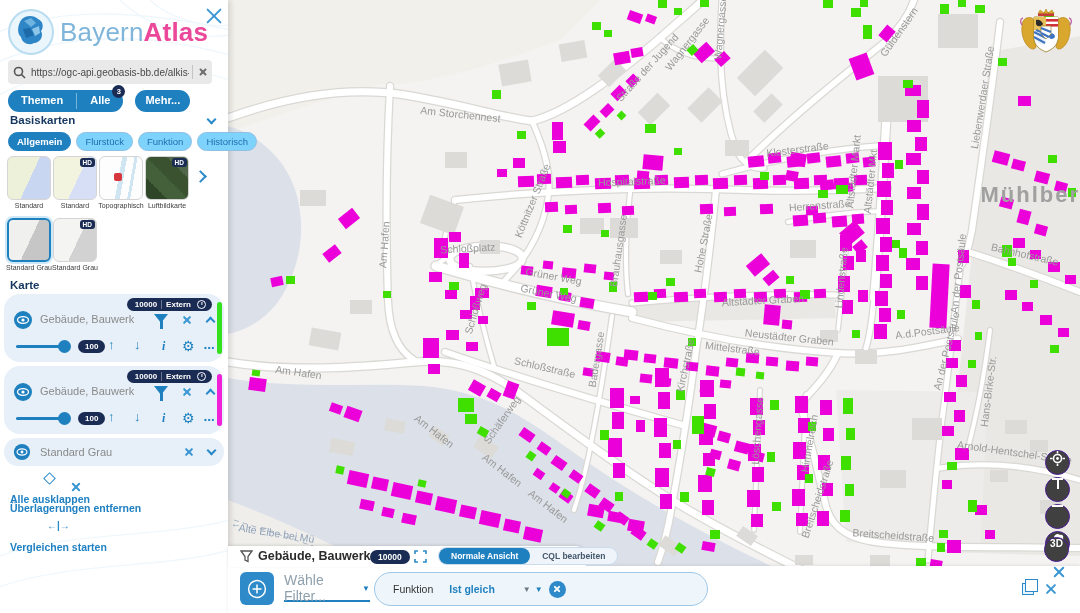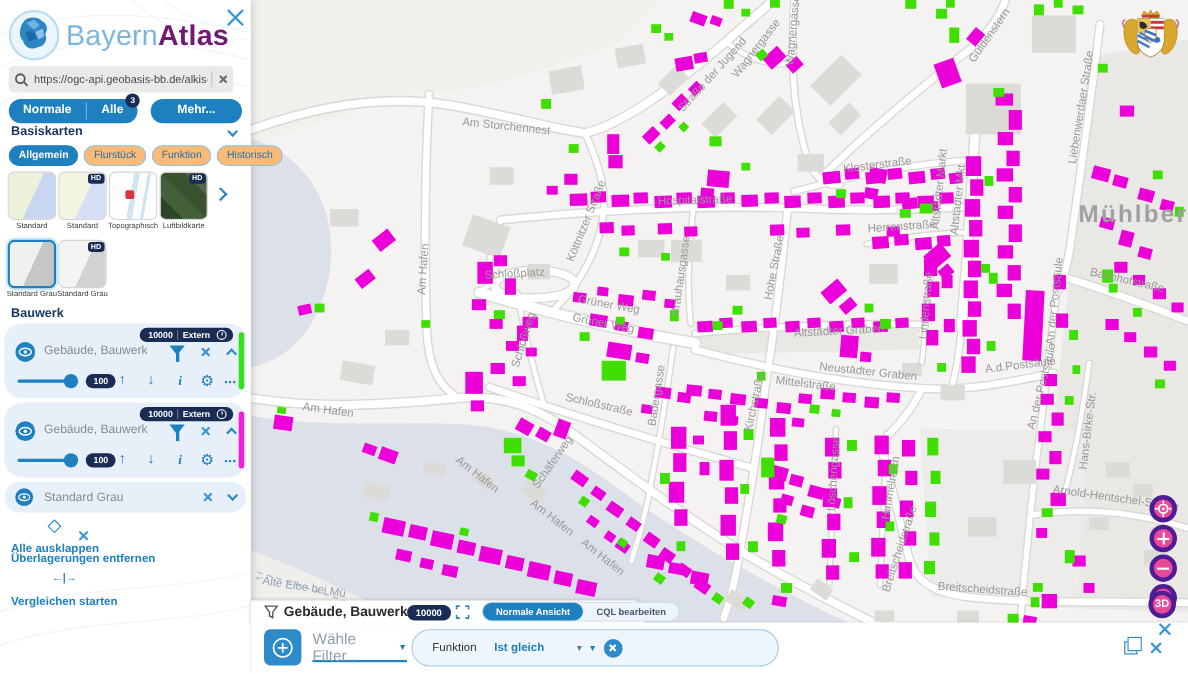--- a/index.html
+++ b/index.html
@@ -7,62 +7,62 @@
   .stage{position:relative;width:1080px;height:613px;overflow:hidden;background:#f4f3f1;}
   svg text{font-family:"Liberation Sans",sans-serif;}
 
   
   #mapsvg{position:absolute;left:0;top:0;}
 
   
   .coat{position:absolute;left:1018px;top:8px;width:56px;height:50px;}
 
   
-  .mapctl{position:absolute;width:25px;height:25px;border-radius:50%;background:#ec4899;border:4px solid #4c1d95;
-          left:1045px;display:flex;align-items:center;justify-content:center;color:#fff;cursor:pointer;}
+  .mapctl{position:absolute;width:25px;height:25px;border-radius:50%;background:#404040;border:1px solid #4c1d95;
+          left:1045px;display:flex;align-items:flex-start;justify-content:center;color:#fff;cursor:pointer;}
   .mapctl .bar{position:absolute;background:#fff;}
   .ctl-label{font-size:10px;font-weight:bold;color:#fff;}
 
   
   .sidebar{position:absolute;left:0;top:0;width:228px;height:613px;background:#ffffff;box-shadow:2px 0 6px rgba(0,0,0,.15);}
   .sb-pattern{position:absolute;left:0;top:0;pointer-events:none;opacity:.55;}
   .sb-close{position:absolute;left:204px;top:6px;width:20px;height:20px;cursor:pointer;}
   .xicon{position:relative;display:inline-block;}
   .xicon::before,.xicon::after{content:"";position:absolute;left:50%;top:50%;width:100%;height:2px;background:#3a97d3;border-radius:2px;}
   .xicon::before{transform:translate(-50%,-50%) rotate(45deg);}
   .xicon::after{transform:translate(-50%,-50%) rotate(-45deg);}
   .xicon.gray::before,.xicon.gray::after{background:#6d6d6d;}
   .xicon.white::before,.xicon.white::after{background:#fff;}
 
   .logo{position:absolute;left:8px;top:9px;width:46px;height:46px;border-radius:50%;background:#eaf5fc;border:2px solid #b9dcf1;}
   .brand{position:absolute;left:60px;top:17px;font-size:26px;letter-spacing:.2px;}
   .brand .b1{color:#7fb5da;font-weight:400;}
-  .brand .b2{color:#701a75;font-weight:bold;}
+  .brand .b2{color:#ec4899;font-weight:bold;}
 
   .search{position:absolute;left:8px;top:60px;width:204px;height:24px;background:#e9e9e9;border-radius:4px;display:flex;align-items:center;}
   .search .txt{font-size:10px;color:#4a4a4a;white-space:nowrap;overflow:hidden;width:158px;}
   .search .sep{width:1px;height:14px;background:#c4c4c4;margin:0 3px;}
 
   .navrow{position:absolute;left:8px;top:90px;height:22px;display:flex;}
   .pillgrp{display:flex;background:#1f80c0;border-radius:12px;overflow:visible;position:relative;}
   .navbtn{color:#fff;font-weight:bold;font-size:11px;padding:4px 13px;cursor:pointer;position:relative;}
   .navdiv{width:1px;background:rgba(255,255,255,.4);margin:3px 0;}
   .badge3{position:absolute;right:-2px;top:-5px;width:13px;height:13px;border-radius:50%;background:#1b2c54;color:#fff;
           font-size:7.5px;font-weight:bold;display:flex;align-items:center;justify-content:center;}
-  .mehr{margin-left:12px;background:#1f80c0;border-radius:12px;color:#fff;font-weight:bold;font-size:11px;padding:4px 24px;cursor:pointer;}
+  .mehr{margin-left:12px;background:#1f80c0;border-radius:12px;color:#fff;font-weight:bold;font-size:11px;padding:4px 10px;cursor:pointer;}
 
   .secthead{position:absolute;left:10px;font-size:11.5px;font-weight:bold;color:#15365f;}
   .chev{display:inline-block;width:7px;height:7px;border-right:2px solid #2a8ac9;border-bottom:2px solid #2a8ac9;}
   .chev.down{transform:rotate(45deg);}
   .chev.up{transform:rotate(-135deg);}
   .chev.right{transform:rotate(-45deg);}
   .sec-chev{position:absolute;left:208px;cursor:pointer;}
 
   .tabs{position:absolute;left:8px;top:132px;display:flex;gap:5px;}
-  .btab{font-size:9.5px;padding:3px 8px;border-radius:10px;border:1px solid #8fc0e4;color:#1e6fae;background:#fdba74;cursor:pointer;white-space:nowrap;}
+  .btab{font-size:9.5px;padding:3px 8px;border-radius:10px;border:1px solid #8fc0e4;color:#1e6fae;background:#7dd3fc;cursor:pointer;white-space:nowrap;}
   .btab.active{background:#1f80c0;color:#fff;border-color:#1f80c0;font-weight:bold;}
 
   .thumbwrap{position:absolute;left:7px;top:156px;width:214px;}
   .thumb{position:absolute;width:44px;height:44px;border-radius:6px;cursor:pointer;border:1px solid #d5d5d5;}
   .thumb.sel{border:2px solid #1f80c0;box-shadow:0 0 0 2px #cfe8f8;}
   .thumb .hd{position:absolute;right:1px;top:1px;background:#1b2c54;color:#fff;font-size:6.5px;font-weight:bold;
              padding:1px 3px;border-radius:3px;}
   .tlabel{position:absolute;width:48px;text-align:center;font-size:7px;color:#3c3c3c;white-space:nowrap;overflow:hidden;}
   .v-blue{background:linear-gradient(115deg,#edf1d9 0 52%,#c9d6f2 52% 100%);}
   .v-blue2{background:linear-gradient(115deg,#f2f4e0 0 55%,#d6dff5 55% 100%);}
@@ -729,21 +729,21 @@
         <circle cx="5.5" cy="5.5" r="4" fill="none" stroke="#555" stroke-width="1.6"></circle>
         <path d="M8.5,8.5 L12,12" stroke="#555" stroke-width="1.6"></path>
       </svg>
       <span class="txt">https://ogc-api.geobasis-bb.de/alkis-verein</span>
       <span class="sep"></span>
       <span class="xicon gray" style="width:9px;height:9px;margin-left:2px"></span>
     </div>
 
     <div class="navrow">
       <div class="pillgrp">
-        <div class="navbtn">Normale</div>
+        <div class="navbtn">Themen</div>
         <div class="navdiv"></div>
         <div class="navbtn"><span>Alle</span>
           <span class="badge3">3</span>
         </div>
       </div>
       <div class="mehr">Mehr...</div>
     </div>
 
     <div class="secthead" style="top:114px">Basiskarten</div>
     <span class="chev down sec-chev" style="top:116px"></span>
@@ -769,21 +769,21 @@
         <div class="tlabel" style="left: 136px; top: 46px;">Luftbildkarte</div>
         <div class="thumb v-gray sel" style="left: 0px; top: 62px;"></div>
         <div class="tlabel" style="left: -2px; top: 108px;">Standard Grau</div>
         <div class="thumb v-gray2" style="left: 46px; top: 62px;">
           <span class="hd">HD</span>
         </div>
         <div class="tlabel" style="left: 44px; top: 108px;">Standard Grau</div>
       </div>
     <span class="chev right thumb-chev" style="width:9px;height:9px"></span>
 
-    <div class="secthead" style="top:279px">Bauwerk</div>
+    <div class="secthead" style="top:279px">Karte</div>
 
     
     <div class="card" style="top:294px;height:68px">
       <div class="strip" style="height: 52px; background: rgb(53, 224, 30);"></div>
       <div class="badges">
         <span class="bseg">10000</span>
         <span class="bdiv"></span>
         <span class="bseg">Extern</span>
         <span class="clockic"></span>
       </div>

